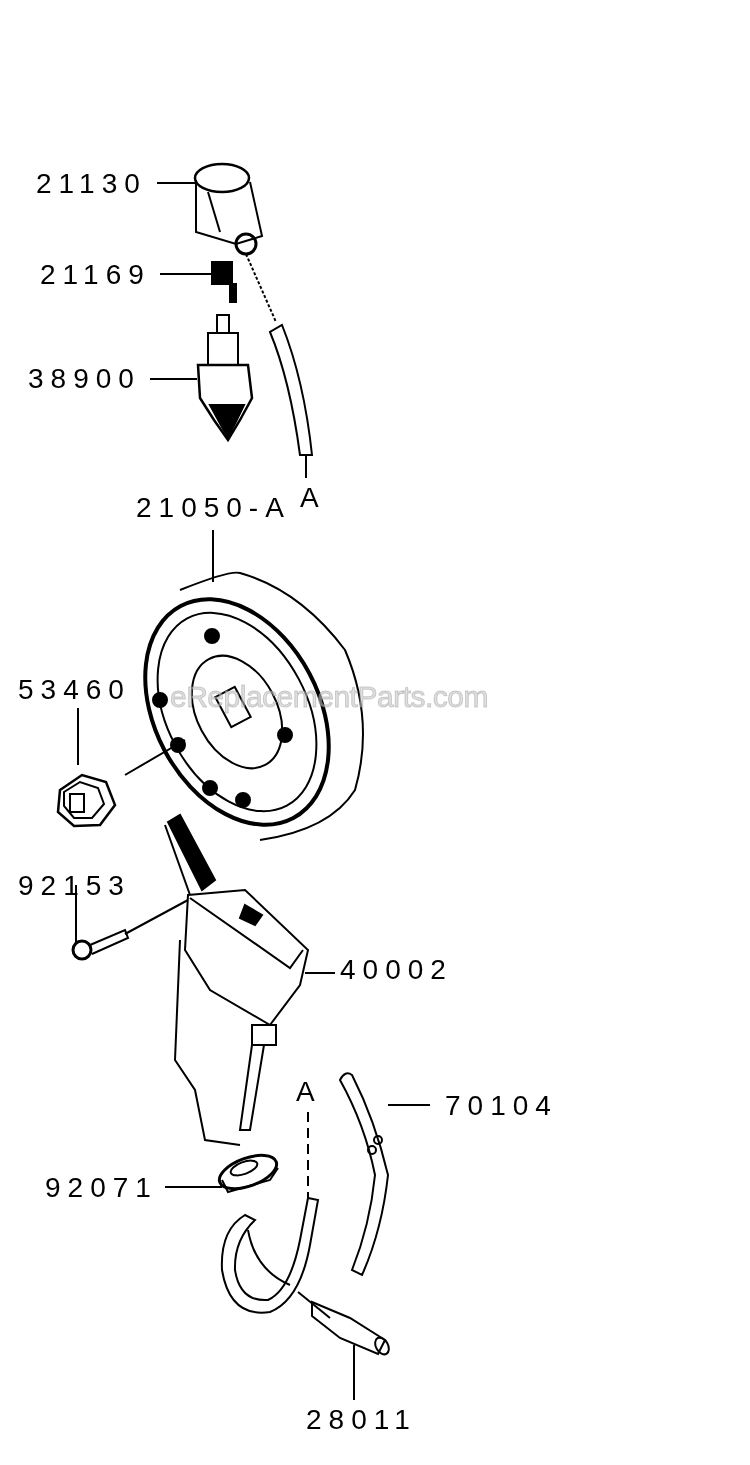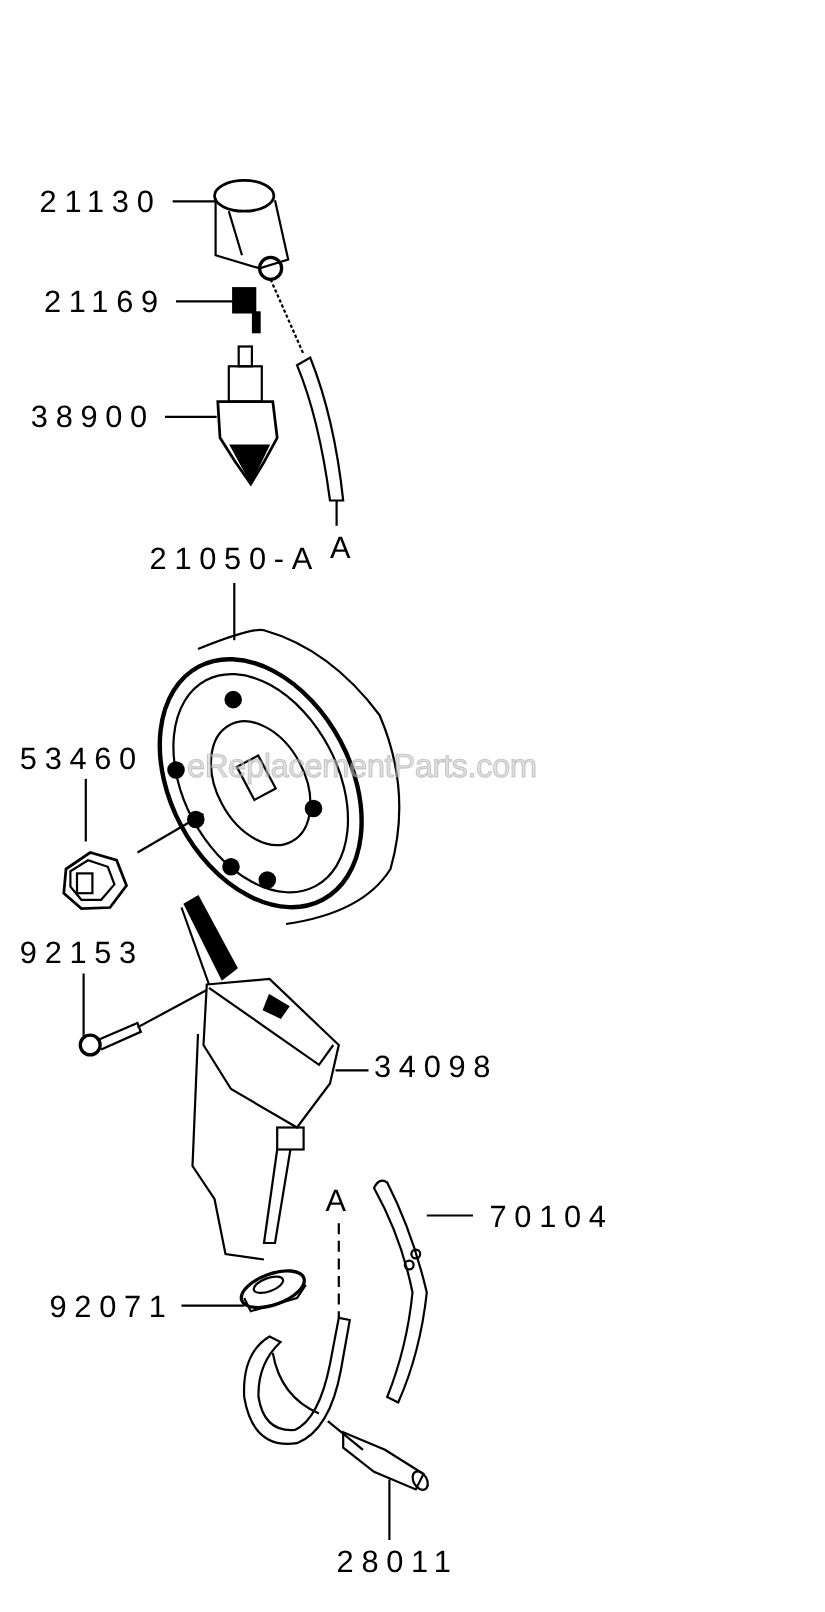--- a/index.html
+++ b/index.html
@@ -115,19 +115,19 @@
   </svg>
 
   <div class="wm">eReplacementParts.com</div>
 
   <div class="lbl" style="left:36px;top:170px">21130</div>
   <div class="lbl" style="left:40px;top:261px">21169</div>
   <div class="lbl" style="left:28px;top:365px">38900</div>
   <div class="lbl" style="left:300px;top:484px;letter-spacing:0">A</div>
   <div class="lbl" style="left:136px;top:494px">21050-A</div>
   <div class="lbl" style="left:18px;top:676px">53460</div>
-  <div class="lbl" style="left:18px;top:852px">92153</div>
-  <div class="lbl" style="left:340px;top:956px">34098</div>
+  <div class="lbl" style="left:18px;top:872px">92153</div>
+  <div class="lbl" style="left:340px;top:956px">40002</div>
   <div class="lbl" style="left:296px;top:1078px;letter-spacing:0">A</div>
   <div class="lbl" style="left:445px;top:1092px">70104</div>
   <div class="lbl" style="left:45px;top:1174px">92071</div>
   <div class="lbl" style="left:306px;top:1406px">28011</div>
 </div>
 
 </body></html>

